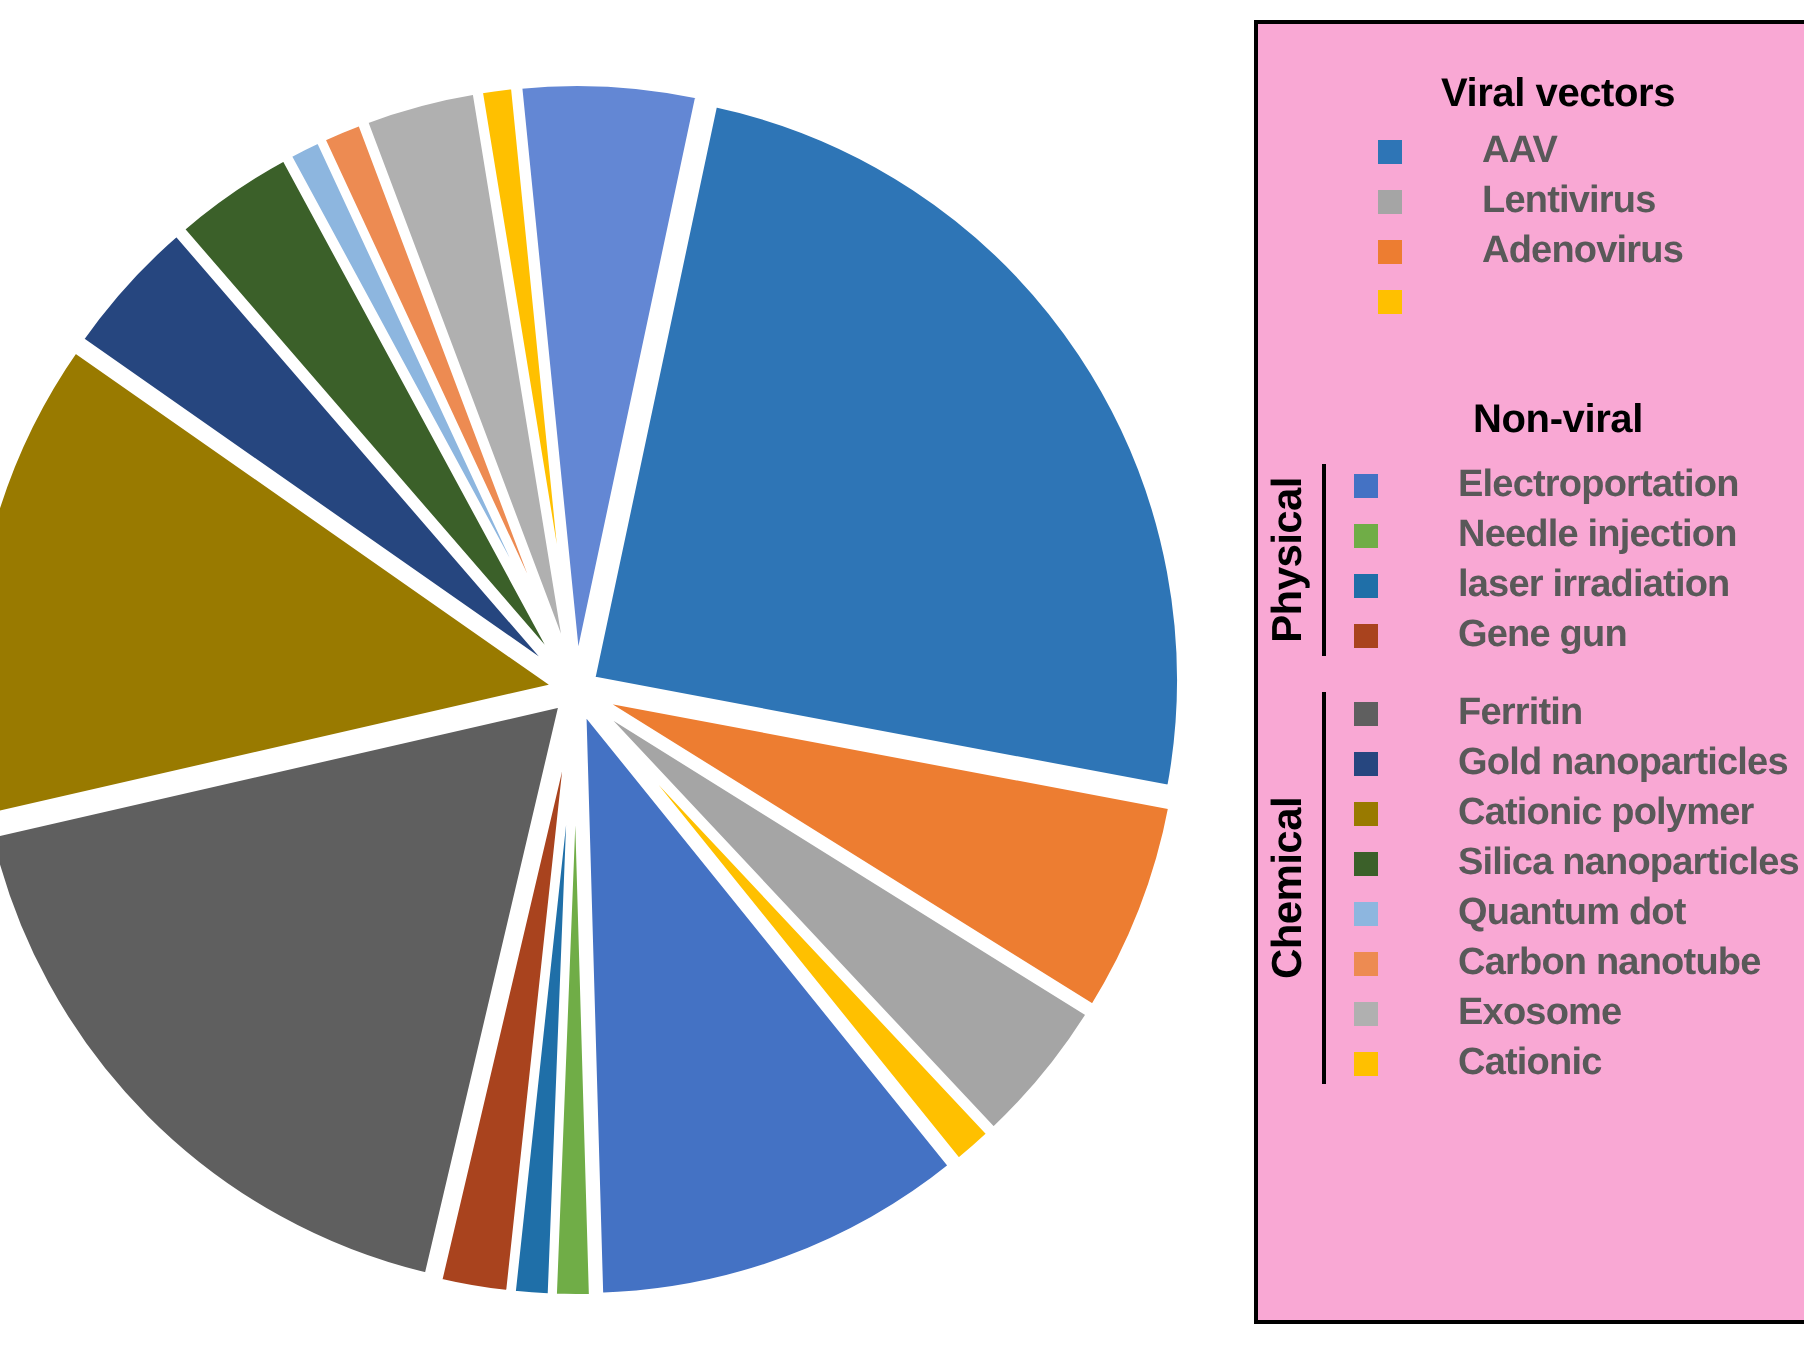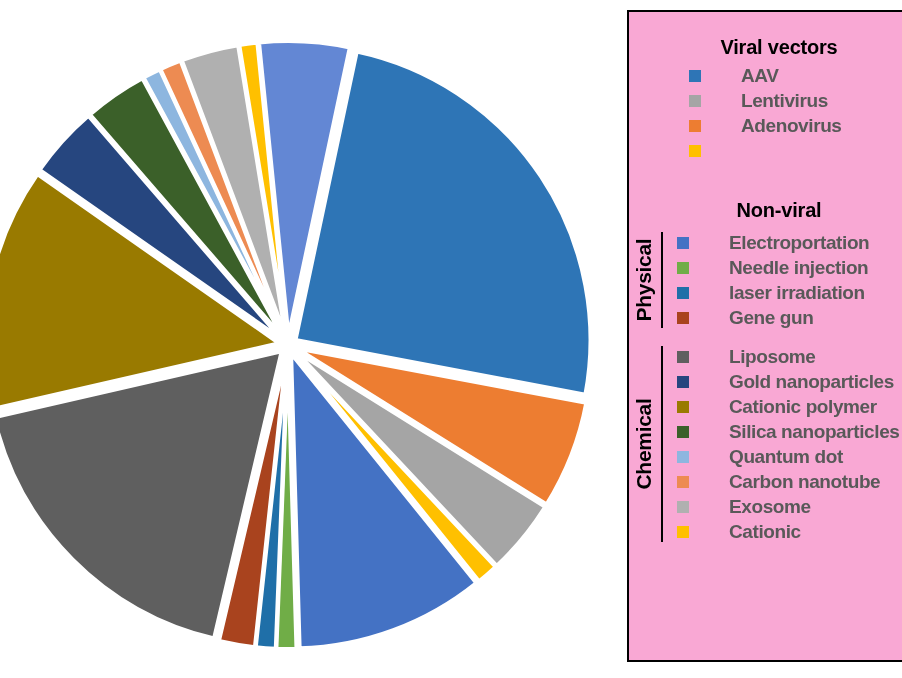--- a/index.html
+++ b/index.html
@@ -193,21 +193,21 @@
     </div>
 
     <div class="legend-group" style="margin-top:14px;">
       <div class="group-side-label">
         <span>Chemical</span>
       </div>
       <div class="group-rule"></div>
       <ul class="legend-items" id="chemical-list">
           <li class="legend-item">
             <span class="swatch" style="background: rgb(95, 95, 95);"></span>
-            <span class="legend-label">Liposome</span>
+            <span class="legend-label">Ferritin</span>
           </li>
           <li class="legend-item">
             <span class="swatch" style="background: rgb(38, 70, 127);"></span>
             <span class="legend-label">Gold nanoparticles</span>
           </li>
           <li class="legend-item">
             <span class="swatch" style="background: rgb(153, 122, 0);"></span>
             <span class="legend-label">Cationic polymer</span>
           </li>
           <li class="legend-item">

